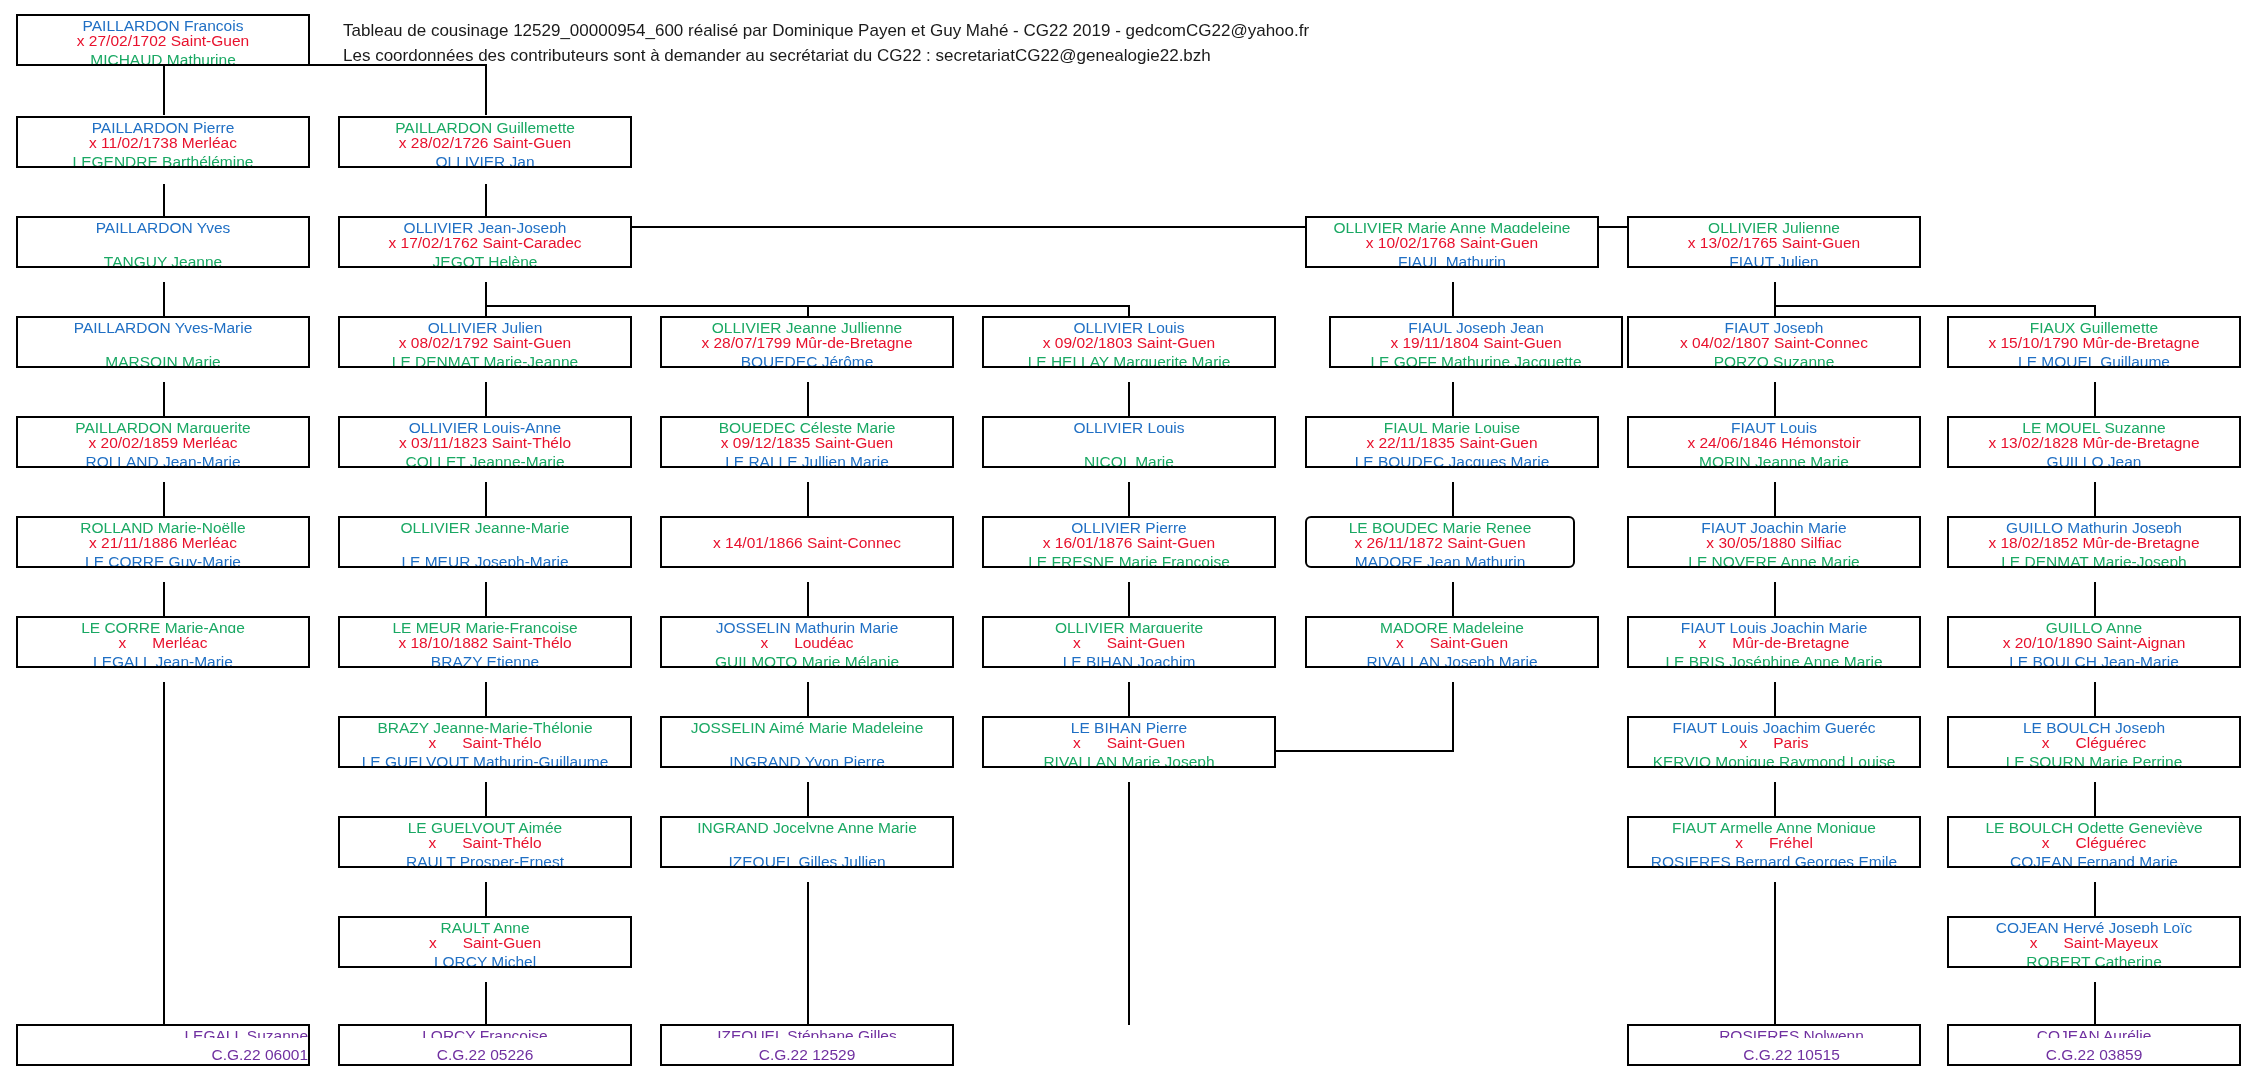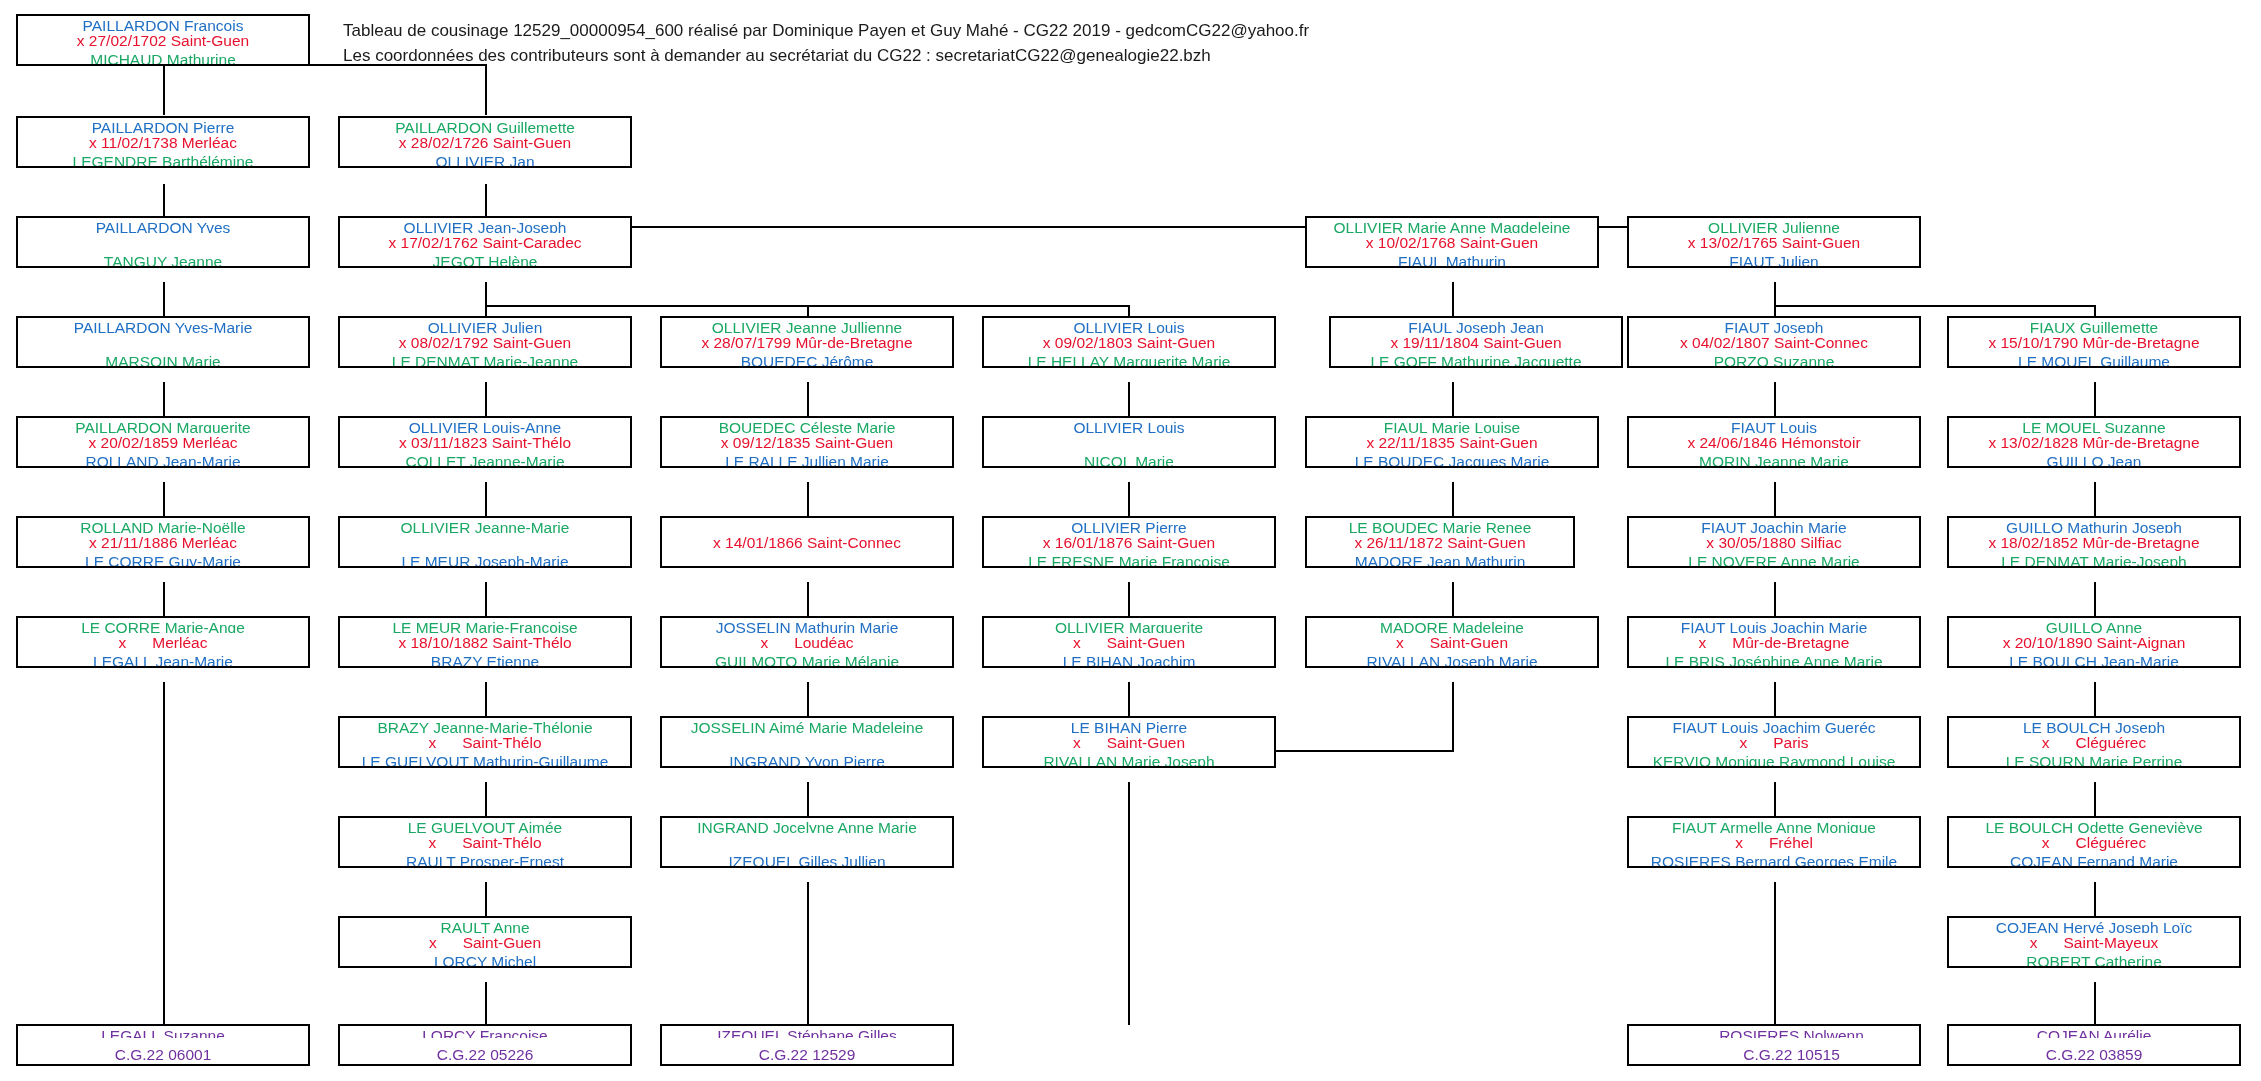--- a/index.html
+++ b/index.html
@@ -285,21 +285,21 @@
   <div class="node" style="left:660px; top:516px; width:294px; height:52px;gap:32px;">
     <span class="l1 green">LE RALLE Marie Suzanne</span>
     <span class="l2 red">x 14/01/1866 Saint-Connec</span>
     <span class="l3 blue">JOSSELIN Joseph Marie</span>
   </div>
   <div class="node" style="left:982px; top:516px; width:294px; height:52px;">
     <span class="l1 blue">OLLIVIER Pierre</span>
     <span class="l2 red">x 16/01/1876 Saint-Guen</span>
     <span class="l3 green">LE FRESNE Marie Françoise</span>
   </div>
-  <div class="node" style="left:1305px; top:516px; width:270px; height:52px;">
+  <div class="node" style="left:1305px; top:516px; width:270px; height:52px;border-radius:6px;">
     <span class="l1 green">LE BOUDEC Marie Renee</span>
     <span class="l2 red">x 26/11/1872 Saint-Guen</span>
     <span class="l3 blue">MADORE Jean Mathurin</span>
   </div>
   <div class="node" style="left:1627px; top:516px; width:294px; height:52px;">
     <span class="l1 blue">FIAUT Joachin Marie</span>
     <span class="l2 red">x 30/05/1880 Silfiac</span>
     <span class="l3 green">LE NOVERE Anne Marie</span>
   </div>
   <div class="node" style="left:1947px; top:516px; width:294px; height:52px;">
@@ -395,21 +395,21 @@
     <span class="l1 green">RAULT Anne</span>
     <span class="l2 red marriage-row"><span class="mx">x</span><span>Saint-Guen</span></span>
     <span class="l3 blue">LORCY Michel</span>
   </div>
   <div class="node" style="left:1947px; top:916px; width:294px; height:52px;">
     <span class="l1 blue">COJEAN Hervé Joseph Loïc</span>
     <span class="l2 red marriage-row"><span class="mx">x</span><span>Saint-Mayeux</span></span>
     <span class="l3 green">ROBERT Catherine</span>
   </div>
 
-  <div class="node leaf" style="left:16px; top:1024px; width:294px; height:42px;">
+  <div class="node leaf" style="left:16px; top:1024px; width:294px; height:42px;text-align:right;">
     <span class="l1 purple">LEGALL Suzanne</span>
     <span class="l2 purple">C.G.22 06001</span>
   </div>
   <div class="node leaf" style="left:338px; top:1024px; width:294px; height:42px;">
     <span class="l1 purple">LORCY Françoise</span>
     <span class="l2 purple">C.G.22 05226</span>
   </div>
   <div class="node leaf" style="left:660px; top:1024px; width:294px; height:42px;">
     <span class="l1 purple">IZEQUEL Stéphane Gilles</span>
     <span class="l2 purple">C.G.22 12529</span>

